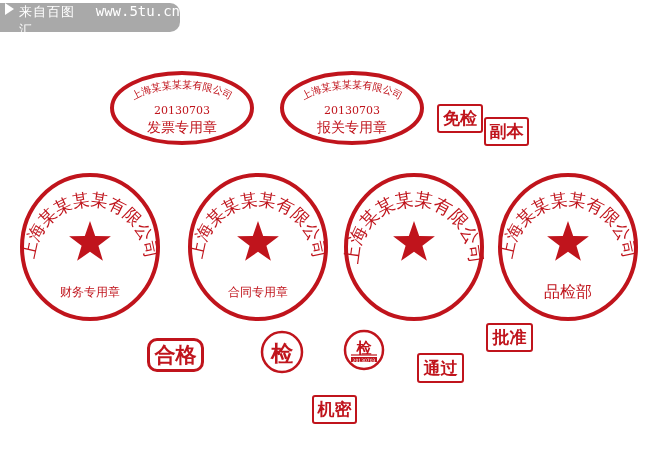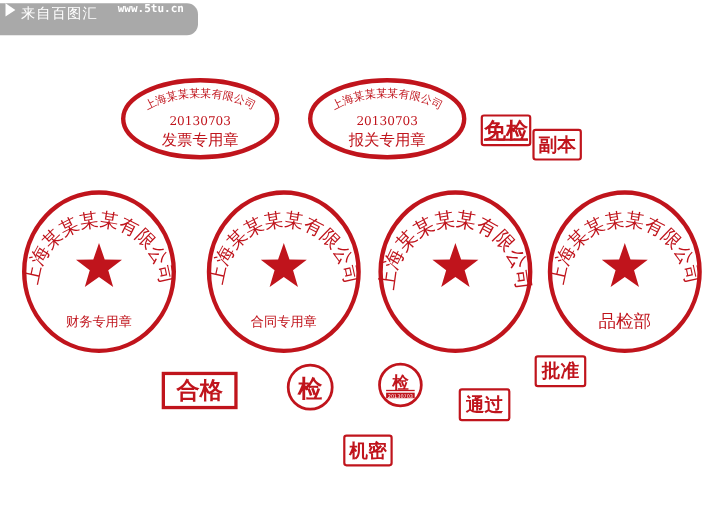--- a/index.html
+++ b/index.html
@@ -1,20 +1,20 @@
 <!DOCTYPE html>
 <html><head>
   <meta charset="utf-8">
   <style>
     html, body { margin:0; padding:0; }
     body { width:650px; height:460px; background:#ffffff; position:relative; overflow:hidden; font-family:"DejaVu Sans", sans-serif; }
     .wm { position:absolute; left:0; top:3px; width:180px; height:29px; background:#a9a9a9; border-radius:0 10px 10px 0; color:#fff; display:flex; align-items:flex-start; }
     .wm .tri { width:0; height:0; border-left:9px solid #fff; border-top:6px solid transparent; border-bottom:6px solid transparent; margin-left:5px; margin-right:5px; }
     .wm .t1 { font-size:13px; letter-spacing:1px; }
-    .wm .t2 { font-family:"DejaVu Sans Mono", monospace; font-size:10px; margin-left:18px;font-weight:bold; }
+    .wm .t2 { font-family:"DejaVu Sans Mono", monospace; font-size:14px; margin-left:18px; }
     .stamp-svg { position:absolute; left:0; top:0; }
     .box { position:absolute; border:3px solid #c0141c; border-radius:3px; color:#c0141c; display:flex; align-items:center; justify-content:center; font-weight:bold; box-sizing:border-box; background:#fff; }
   </style>
 </head>
 <body>
 
 <div class="wm">
   <span class="tri"></span>
   <span class="t1">来自百图汇</span>
   <span class="t2">www.5tu.cn</span>
@@ -79,27 +79,27 @@
 
   <g>
     <circle cx="364" cy="350" r="19" fill="none" stroke="#c0141c" stroke-width="2.5"></circle>
     <text x="364" y="353" font-size="15" font-weight="bold" fill="#c0141c" text-anchor="middle" font-family="'DejaVu Sans', sans-serif">检</text>
     <line x1="351" y1="355" x2="377" y2="355" stroke="#c0141c" stroke-width="1.2"></line>
     <rect x="351" y="357" width="26" height="5" fill="#c0141c"></rect>
     <text x="364" y="361.5" font-size="4.5" fill="#fff" text-anchor="middle" font-family="'DejaVu Sans', sans-serif">20130703</text>
   </g>
 </svg>
 
-<div class="box" style="left:437px; top:104px; width:46px; height:29px; font-size:20px; border-width:2.5px;text-decoration:underline;">
+<div class="box" style="left:437px; top:104px; width:46px; height:29px; font-size:17px; border-width:2.5px;">
   <span>免检</span>
 </div>
 <div class="box" style="left:484px; top:117px; width:45px; height:29px; font-size:17px; border-width:2.5px;">
   <span>副本</span>
 </div>
-<div class="box" style="left:147px; top:338px; width:69px; height:34px; font-size:21px; border-radius:0;">
+<div class="box" style="left:147px; top:338px; width:57px; height:34px; font-size:21px; border-radius:10px;">
   <span>合格</span>
 </div>
 <div class="box" style="left:486px; top:323px; width:47px; height:29px; font-size:17px; border-width:2.5px;">
   <span>批准</span>
 </div>
 <div class="box" style="left:417px; top:353px; width:47px; height:30px; font-size:17px; border-width:2.5px;">
   <span>通过</span>
 </div>
 <div class="box" style="left:312px; top:395px; width:45px; height:29px; font-size:17px; border-width:2.5px;justify-content:center;">
   <span>机密</span>

